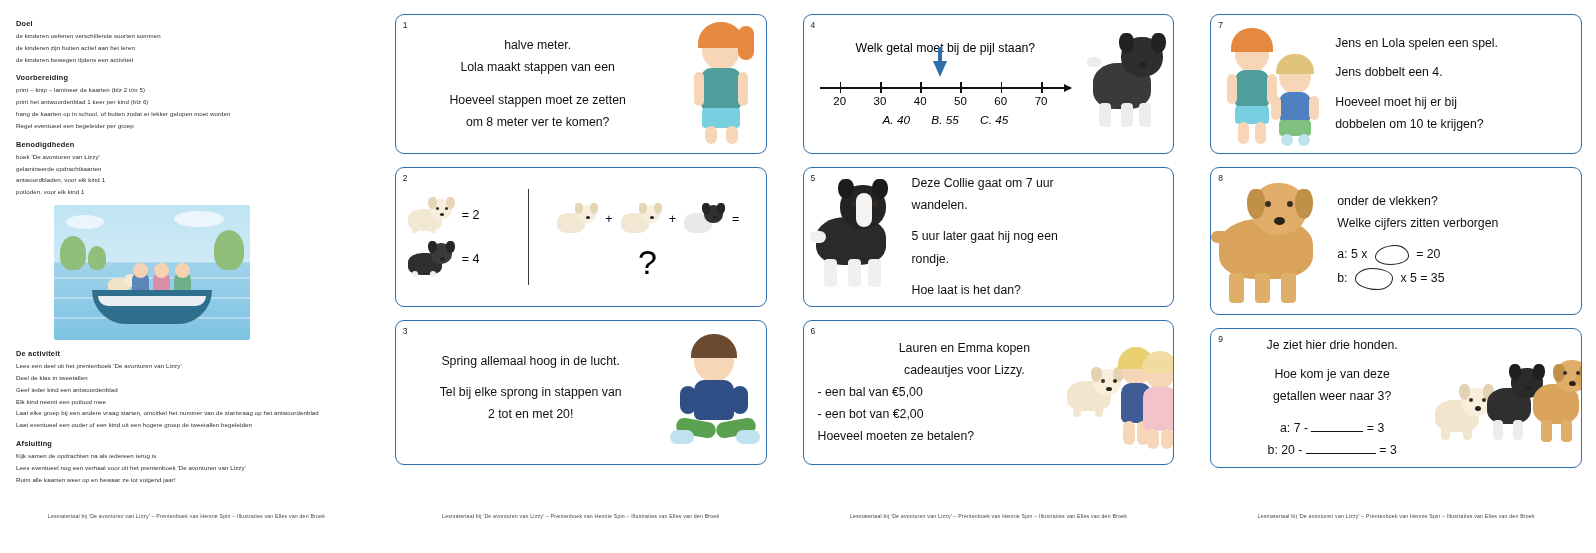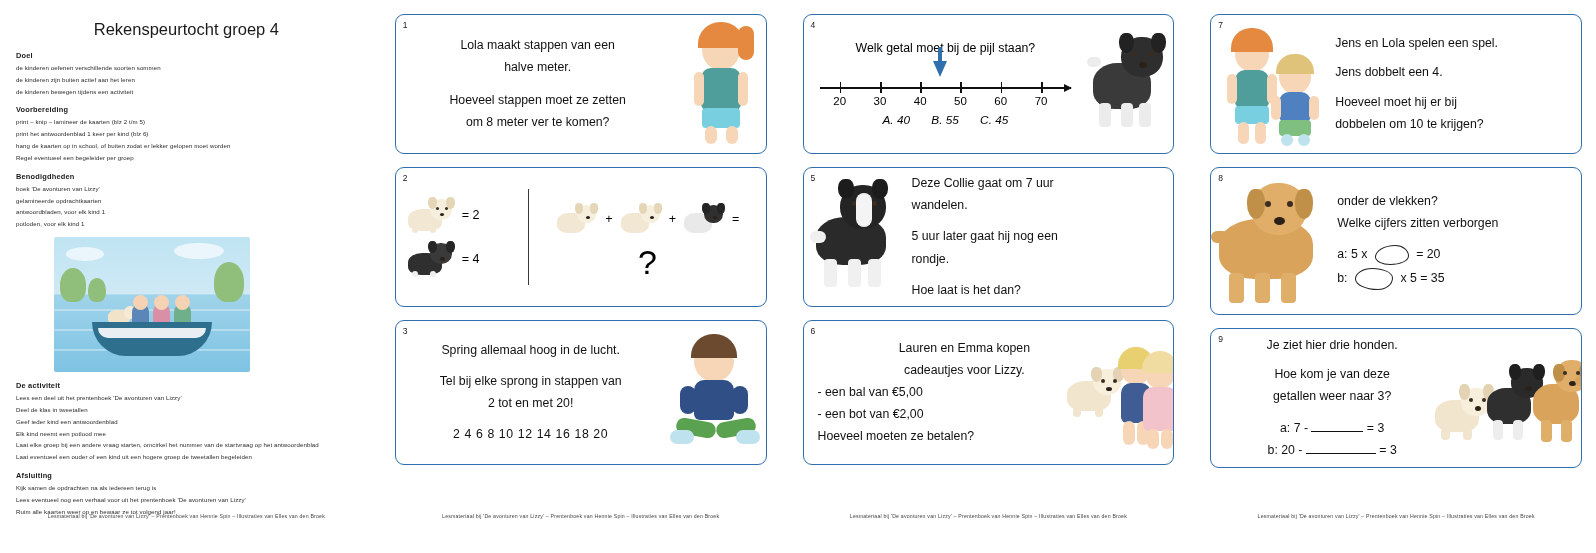--- a/index.html
+++ b/index.html
@@ -175,21 +175,20 @@
   .dog .d-nose { position:absolute; border-radius:50%; background:#2b2119; }
   .dog .d-tail { position:absolute; border-radius:6px; }
 </style>
 </head>
 <body>
 
 <div class="sheets">
 
   <div class="page p1">
     <div class="inner">
-      <div class="doc-title">Rekenspeurtocht groep 4</div>
 
       <div class="sec-head">Doel</div>
       <div class="sec-line">de kinderen oefenen verschillende soorten sommen</div>
       <div class="sec-line">de kinderen zijn buiten actief aan het leren</div>
       <div class="sec-line">de kinderen bewegen tijdens een activiteit</div>
 
       <div class="sec-head">Voorbereiding</div>
       <div class="sec-line">print – knip – lamineer de kaarten (blz 2 t/m 5)</div>
       <div class="sec-line">print het antwoordenblad 1 keer per kind (blz 6)</div>
       <div class="sec-line">hang de kaarten op in school, of buiten zodat er lekker gelopen moet worden</div>
@@ -243,22 +242,22 @@
   </div>
 
   <div class="page-gap"></div>
 
   <div class="page p2">
     <div class="cards">
 
       <div class="card" style="height:140px;">
         <span class="num">1</span>
         <div class="txt center">
+          <div class="ln">halve meter.</div>
           <div class="ln">Lola maakt  stappen van een</div>
-          <div class="ln">halve meter.</div>
           <div class="ln" style="height:8px;"></div>
           <div class="ln">Hoeveel stappen moet ze zetten</div>
           <div class="ln">om 8 meter ver te komen?</div>
         </div>
         <div class="art fig" style="width:86px; height:128px;">
           <div class="head" style="left:22px; top:10px; width:38px; height:40px; background:#f7d6b8;"></div>
           <div class="limb" style="left:18px; top:2px; width:46px; height:26px; background:#e4893f; border-radius:22px 22px 0 0;"></div>
           <div class="limb" style="left:58px; top:6px; width:16px; height:34px; background:#e4893f; border-radius:8px;"></div>
           <div class="body" style="left:21px; top:48px; width:40px; height:42px; background:#4f9e9b;"></div>
           <div class="limb" style="left:14px; top:52px; width:10px; height:34px; background:#f7d6b8;"></div>
@@ -334,21 +333,20 @@
       </div>
 
       <div class="card" style="height:145px;">
         <span class="num">3</span>
         <div class="txt center">
           <div class="ln">Spring allemaal hoog in de lucht.</div>
           <div class="ln" style="height:6px;"></div>
           <div class="ln">Tel bij elke sprong in stappen van</div>
           <div class="ln">2 tot en met 20!</div>
           <div class="ln" style="height:6px;"></div>
-          <div class="ln seq">2 4 6 8 10 12 14 16 18 20</div>
         </div>
         <div class="art fig" style="width:100px; height:130px;">
           <div class="head" style="left:28px; top:12px; width:40px; height:42px; background:#f7d6b8;"></div>
           <div class="limb" style="left:25px; top:6px; width:46px; height:24px; background:#6b4a2f; border-radius:22px 22px 0 0;"></div>
           <div class="body" style="left:28px; top:52px; width:40px; height:40px; background:#2f4f86;"></div>
           <div class="limb" style="left:14px; top:58px; width:16px; height:28px; background:#2f4f86; border-radius:8px;"></div>
           <div class="limb" style="left:66px; top:58px; width:16px; height:28px; background:#2f4f86; border-radius:8px;"></div>
           <div class="limb" style="left:10px; top:92px; width:40px; height:16px; background:#5aa150; border-radius:8px; transform:rotate(10deg);"></div>
           <div class="limb" style="left:50px; top:92px; width:40px; height:16px; background:#5aa150; border-radius:8px; transform:rotate(-10deg);"></div>
           <div class="limb" style="left:4px; top:102px; width:24px; height:14px; background:#bfe3ee; border-radius:7px;"></div>

